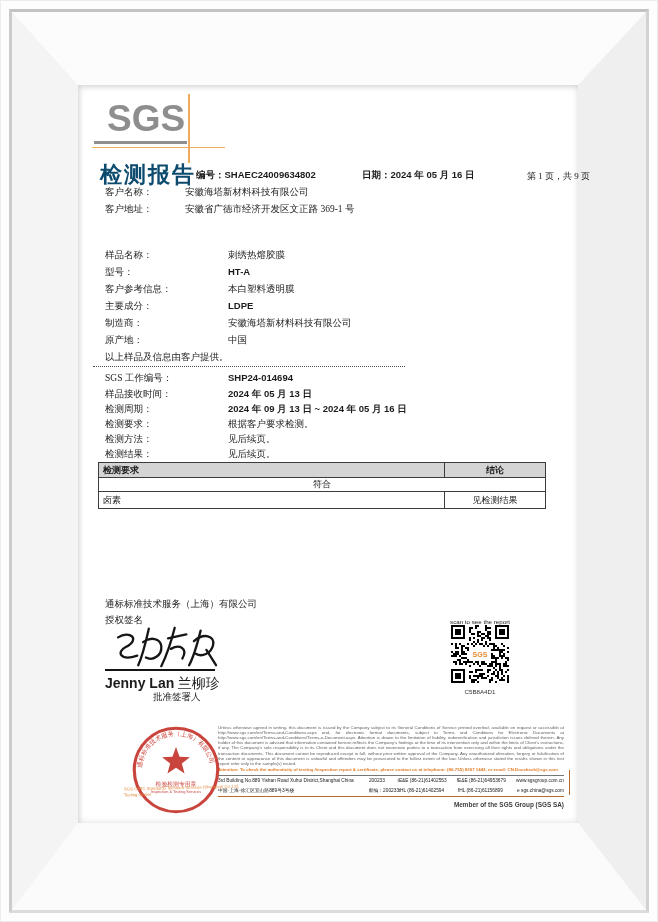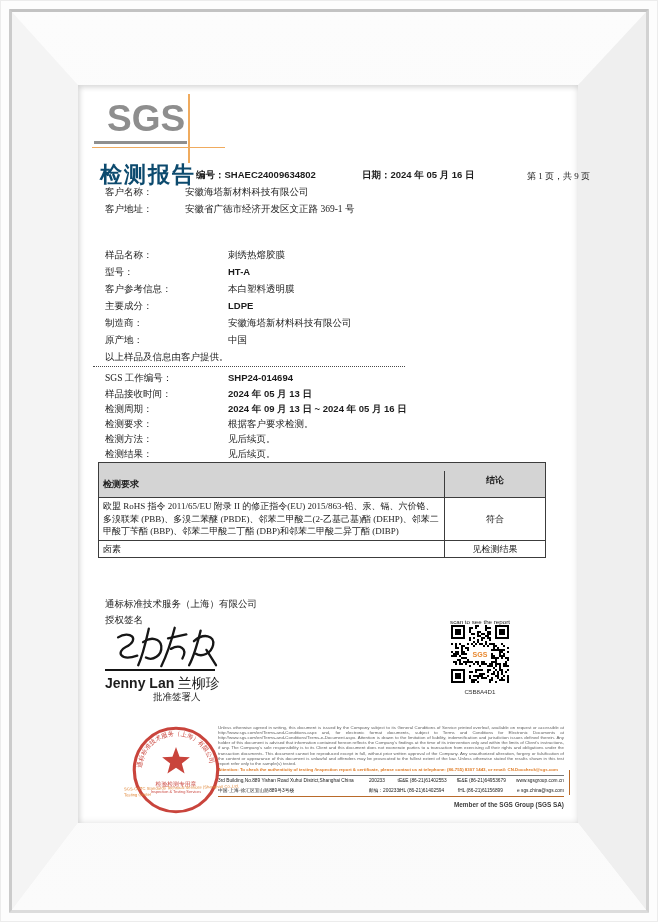--- a/index.html
+++ b/index.html
@@ -37,21 +37,21 @@
   .ival{position:absolute;left:107px;}
   .sval{position:absolute;left:150px;}
   .dotted-sep{left:15px;top:281px;width:312px;border-top:1.6px dotted #4a4a4a;}
   
   .rtable{left:20px;top:377px;width:446px;border:1px solid #3c3c3c;font-size:9px;}
   .trow{display:flex;border-top:1px solid #3c3c3c;}
   .trow:first-child{border-top:none;}
   .thead{background:#d4d4d4;font-weight:bold;}
   .c1{flex:0 0 337px;padding:2px 4px;border-right:1px solid #3c3c3c;line-height:12.4px;}
   .c2{flex:1;display:flex;align-items:center;justify-content:center;text-align:left;line-height:12.4px;}
-  .thead .c1{padding:7px 4px;margin-top:8px;}
+  .thead .c1{padding:1px 4px;}
   
   .sig-company{left:27px;top:513px;font-size:9.5px;}
   .sig-auth{left:27px;top:529px;font-size:9.5px;}
   .sig-svg{left:30px;top:537px;}
   .sig-line{left:27px;top:584px;width:110px;height:2px;background:#151515;}
   .sig-name{left:27px;top:590px;font-size:14px;}
   .sig-name .en{font-family:"Liberation Sans",sans-serif;font-weight:bold;}
   .sig-approver{left:27px;top:606px;font-size:9.5px;margin-left:48px;}
   
   .qr-block{left:364px;top:533px;width:76px;text-align:center;font-family:"Liberation Sans",sans-serif;}
@@ -160,21 +160,20 @@
       <span class="ilab">检测结果：</span>
       <span class="sval">见后续页。</span>
     </div>
 
     <div class="abs rtable">
       <div class="trow thead">
         <div class="c1">检测要求</div>
         <div class="c2">结论</div>
       </div>
       <div class="trow">
-        <div class="c1">欧盟 RoHS 指令 2011/65/EU 附录 II 的修正指令(EU) 2015/863-铅、汞、镉、六价铬、多溴联苯 (PBB)、多溴二苯醚 (PBDE)、邻苯二甲酸二(2-乙基己基)酯 (DEHP)、邻苯二甲酸丁苄酯 (BBP)、邻苯二甲酸二丁酯 (DBP)和邻苯二甲酸二异丁酯 (DIBP)</div>
         <div class="c2">符合</div>
       </div>
       <div class="trow">
         <div class="c1">卤素</div>
         <div class="c2">见检测结果</div>
       </div>
     </div>
 
     <div class="abs sig-company">通标标准技术服务（上海）有限公司</div>
     <div class="abs sig-auth">授权签名</div>

